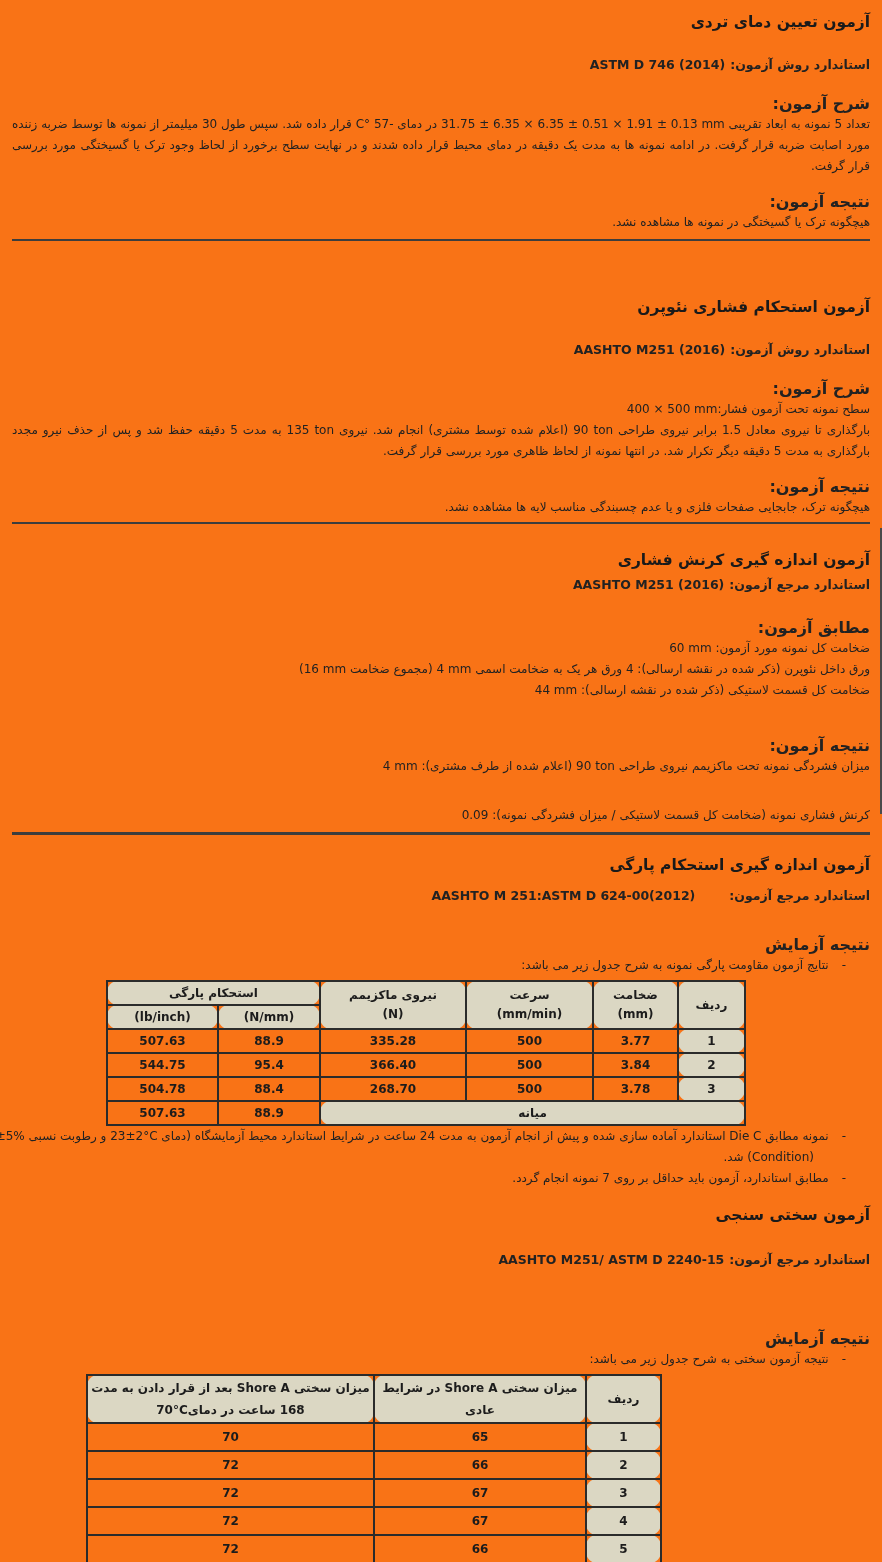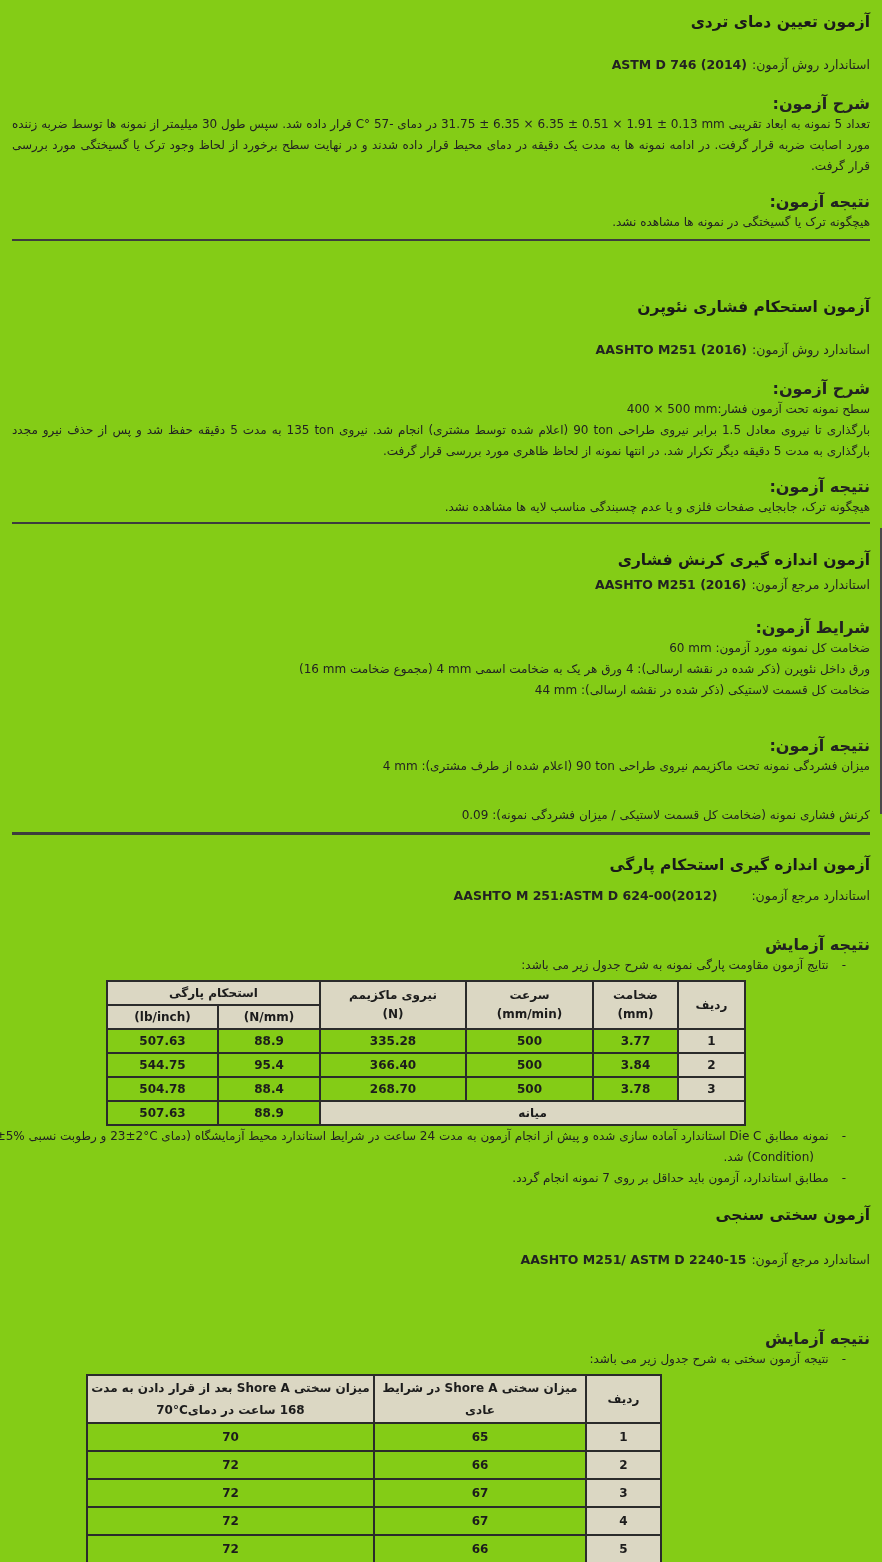--- a/index.html
+++ b/index.html
@@ -1,42 +1,42 @@
 <!DOCTYPE html>
 <html lang="fa"><head>
 <meta charset="utf-8">
 <style>
   html,body{margin:0;padding:0;background:#ffffff;}
   .page{
     position:relative;
     width:882px;height:1562px;
-    background:#84cc16;
+    background:#f97316;
     overflow:hidden;
     direction:rtl;
     font-family:"DejaVu Sans",sans-serif;
     color:#222;
   }
   .content{padding:8px 12px 0 12px;font-size:12px;line-height:21px;}
   .sec-title{font-size:15.5px;font-weight:bold;color:#1a1a1a;line-height:24px;}
   .std-line{font-weight:bold;font-size:12.5px;white-space:nowrap;}
-  .std-line .lbl{font-weight:normal;}
+  .std-line .lbl{font-weight:bold;}
   .std-line .val{font-weight:bold;margin-right:5px;}
   .std-line .val.tabbed{margin-right:34px;}
   .heading{font-weight:bold;font-size:16px;}
   .para{text-align:justify;}
   .oneline{white-space:nowrap;}
   .indent1{padding-right:56px;}
   .bullet{display:flex;gap:13px;padding-right:24px;align-items:flex-start;}
   .bullet .dash{flex:0 0 auto;}
   .bullet .btxt{white-space:nowrap;}
   .rule{border:none;border-top:2px solid #3d3d3d;margin:0;}
   .rule.thick{border-top-width:3px;}
   table{border-collapse:collapse;table-layout:fixed;direction:rtl;font-size:12px;}
   td{border:2px solid #2b2b2b;text-align:center;vertical-align:middle;padding:1px 2px;font-weight:600;color:#1c1c1c;}
-  td.hdr{font-weight:bold;}
+  td.hdr{font-weight:bold;border-radius:11px;}
   .beige{background:#dbd7c3;}
   .t1{width:638px;margin-right:124px;}
   .t1 td{height:20px;line-height:19px;}
   .t1 .h2{height:20px;}
   .t2{width:574px;margin-right:208px;}
   .t2 td{height:24px;line-height:23px;}
   .t2 td.hdr{line-height:22px;}
   .edge-line{position:absolute;right:0;top:528px;width:2px;height:286px;background:#4a4a4a;}
   .mt2{margin-top:2px;}  .mt4{margin-top:4px;}  .mt6{margin-top:6px;}
   .mt8{margin-top:8px;}  .mt12{margin-top:12px;} .mt14{margin-top:14px;}
@@ -74,21 +74,21 @@
       <div class="heading mt14">نتیجه آزمون:</div>
       <div>هیچگونه ترک، جابجایی صفحات فلزی و یا عدم چسبندگی مناسب لایه ها مشاهده نشد.</div>
       <hr class="rule mt4">
     </div>
 
     <div>
       <div class="sec-title mt24">آزمون اندازه گیری کرنش فشاری</div>
       <div class="std-line mt2">
         <span class="lbl">استاندارد مرجع آزمون:</span><span class="val">AASHTO M251 (2016)</span>
       </div>
-      <div class="heading mt22">شرایط آزمون:</div>
+      <div class="heading mt22">مطابق آزمون:</div>
       <div class="oneline">ضخامت کل نمونه مورد آزمون: ⁦60 mm⁩</div>
       <div class="oneline">ورق داخل نئوپرن (ذکر شده در نقشه ارسالی): 4 ورق هر یک به ضخامت اسمی ⁦4 mm⁩ (مجموع ضخامت ⁦16 mm⁩)</div>
       <div class="oneline">ضخامت کل قسمت لاستیکی (ذکر شده در نقشه ارسالی): ⁦44 mm⁩</div>
       <div class="heading mt34">نتیجه آزمون:</div>
       <div class="oneline">میزان فشردگی نمونه تحت ماکزیمم نیروی طراحی ⁦90 ton⁩ (اعلام شده از طرف مشتری): ⁦4 mm⁩</div>
       <div class="oneline mt16">کرنش فشاری نمونه (ضخامت کل قسمت لاستیکی / میزان فشردگی نمونه): 0.09</div>
       <hr class="rule thick mt6">
     </div>
 
     <div>

